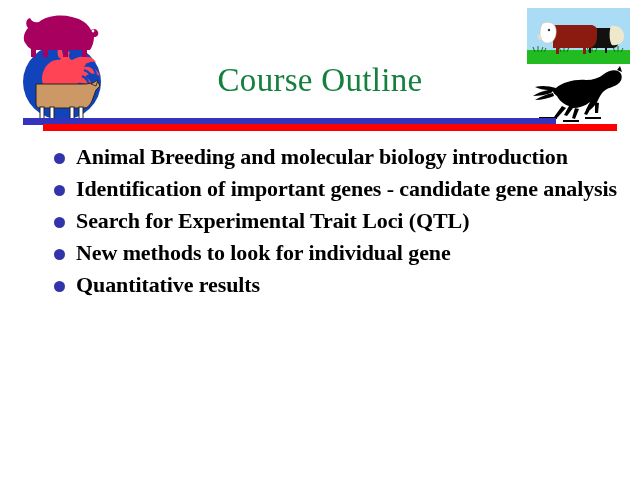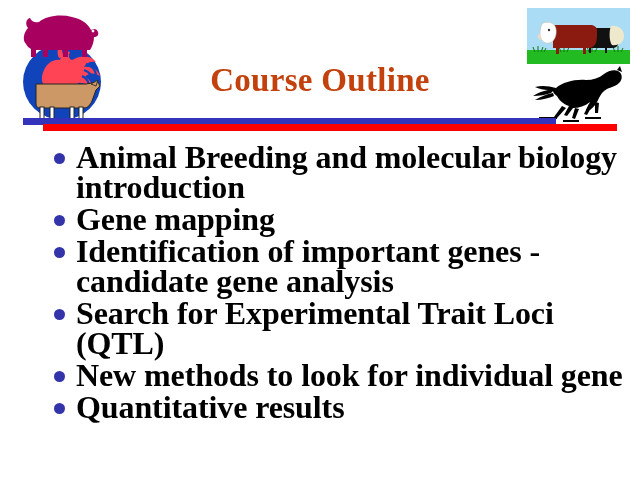--- a/index.html
+++ b/index.html
@@ -39,22 +39,22 @@
   }
   #logo svg { display: block; }
 
   
   #title {
     position: absolute;
     left: 120px; top: 60px;
     width: 400px;
     text-align: center;
     font-size: 33px;
-    font-weight: bold;
-    color: #c2410c;
+    font-weight: normal;
+    color: #15803d;
     letter-spacing: 0.3px;
     line-height: 40px;
     white-space: nowrap;
   }
 
   
   #cattle-photo {
     position: absolute;
     left: 527px; top: 8px;
     width: 103px; height: 56px;
@@ -87,21 +87,21 @@
   
   #bullets {
     position: absolute;
     left: 48px; top: 142px;
     width: 580px;
   }
   .bullet-item {
     position: relative;
     padding-left: 28px;
     margin-bottom: 2px;
-    font-size: 32px;
+    font-size: 22px;
     font-weight: bold;
     color: #000000;
     line-height: 30px;
     letter-spacing: -0.1px;
   }
   .bullet-dot {
     position: absolute;
     left: 6px;
     top: 11px;
     width: 11px;
@@ -254,24 +254,20 @@
     <div id="bar-red"></div>
   </div>
 
   <div id="bullets">
 
     <div class="bullet-item">
       <span class="bullet-dot"></span>
       <span class="bullet-text">Animal Breeding and molecular biology introduction</span>
     </div>
 
-    <div class="bullet-item">
-      <span class="bullet-dot"></span>
-      <span class="bullet-text">Gene mapping</span>
-    </div>
 
     <div class="bullet-item">
       <span class="bullet-dot"></span>
       <span class="bullet-text">Identification of important genes - candidate gene analysis</span>
     </div>
 
     <div class="bullet-item">
       <span class="bullet-dot"></span>
       <span class="bullet-text">Search for Experimental Trait Loci (QTL)</span>
     </div>

